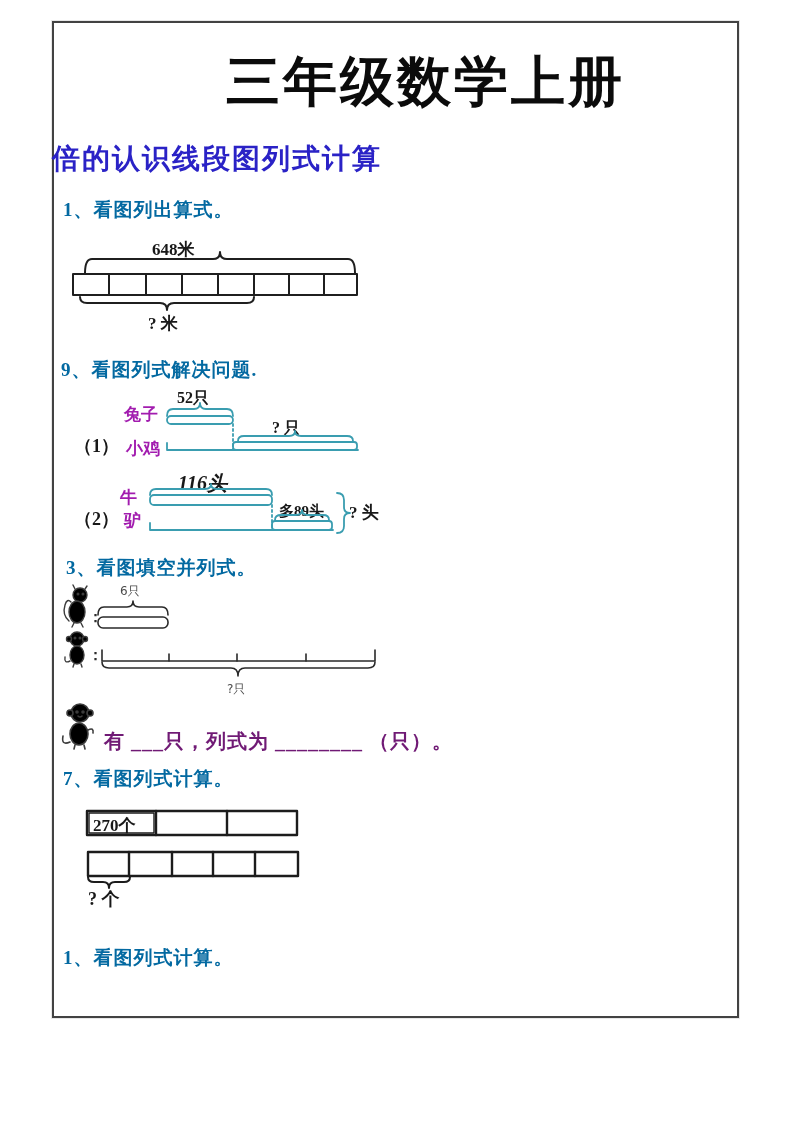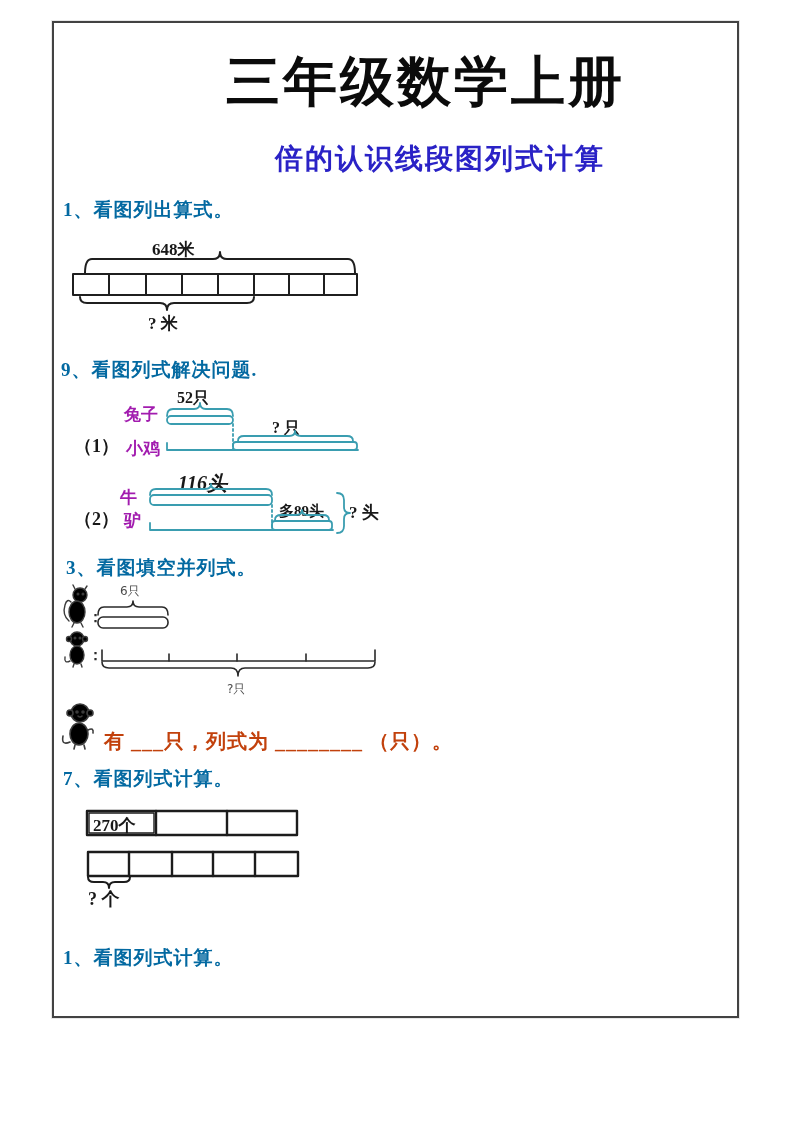--- a/index.html
+++ b/index.html
@@ -23,35 +23,35 @@
   }
   .abs { position: absolute; white-space: nowrap; }
   .title {
     left: 52px; top: 46px; width: 747px;
     text-align: center;
     font-size: 54px; font-weight: 900;
     letter-spacing: 3px; color: #0b0b0b;
   }
   .subtitle {
     left: 52px; top: 140px; width: 553px;
-    text-align: right;
+    text-align: left;
     font-size: 28px; font-weight: 800;
     letter-spacing: 2px;
   }
   .heading {
     font-size: 19px; font-weight: 800; color: #0369a1;
     letter-spacing: 1px;
   }
   .dlabel   { font-size: 17px; font-weight: 800; color: #181818; }
   .dlabel-sm{ font-size: 15px; font-weight: 800; color: #181818; }
   .rowlabel { font-size: 17px; font-weight: 800; color: #a21caf; }
   .idx      { font-size: 18px; font-weight: 800; color: #181818; }
   .thin     { font-size: 12px; font-weight: 400; color: #4a4a4a; font-family: "DejaVu Sans", sans-serif; }
   .colon    { font-size: 15px; font-weight: 700; color: #2c2c2c; }
-  .fill-line{ font-size: 20px; font-weight: 800; color: #c2410c; letter-spacing: 1px; }
+  .fill-line{ font-size: 20px; font-weight: 800; color: #701a75; letter-spacing: 1px; }
   svg { position: absolute; overflow: visible; }
   svg path, svg rect, svg line, svg polyline { fill: none; }
 </style>
 </head>
 <body>
 
 <div class="page">
   <div class="sheet"></div>
 
   <div class="abs title">三年级数学上册</div>

